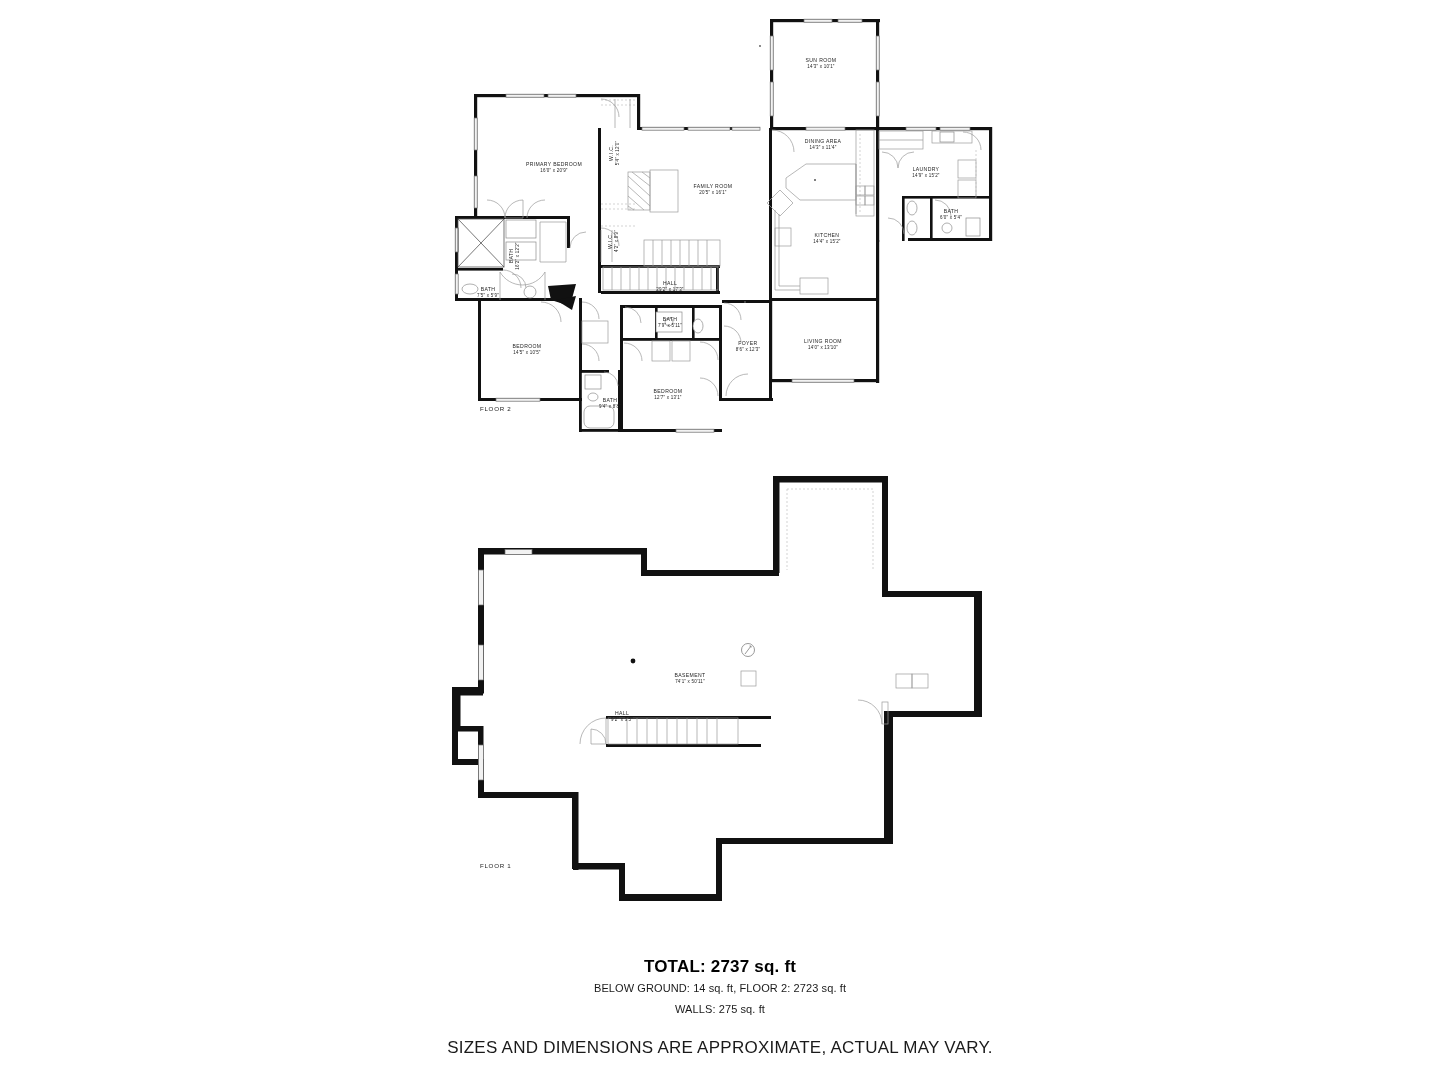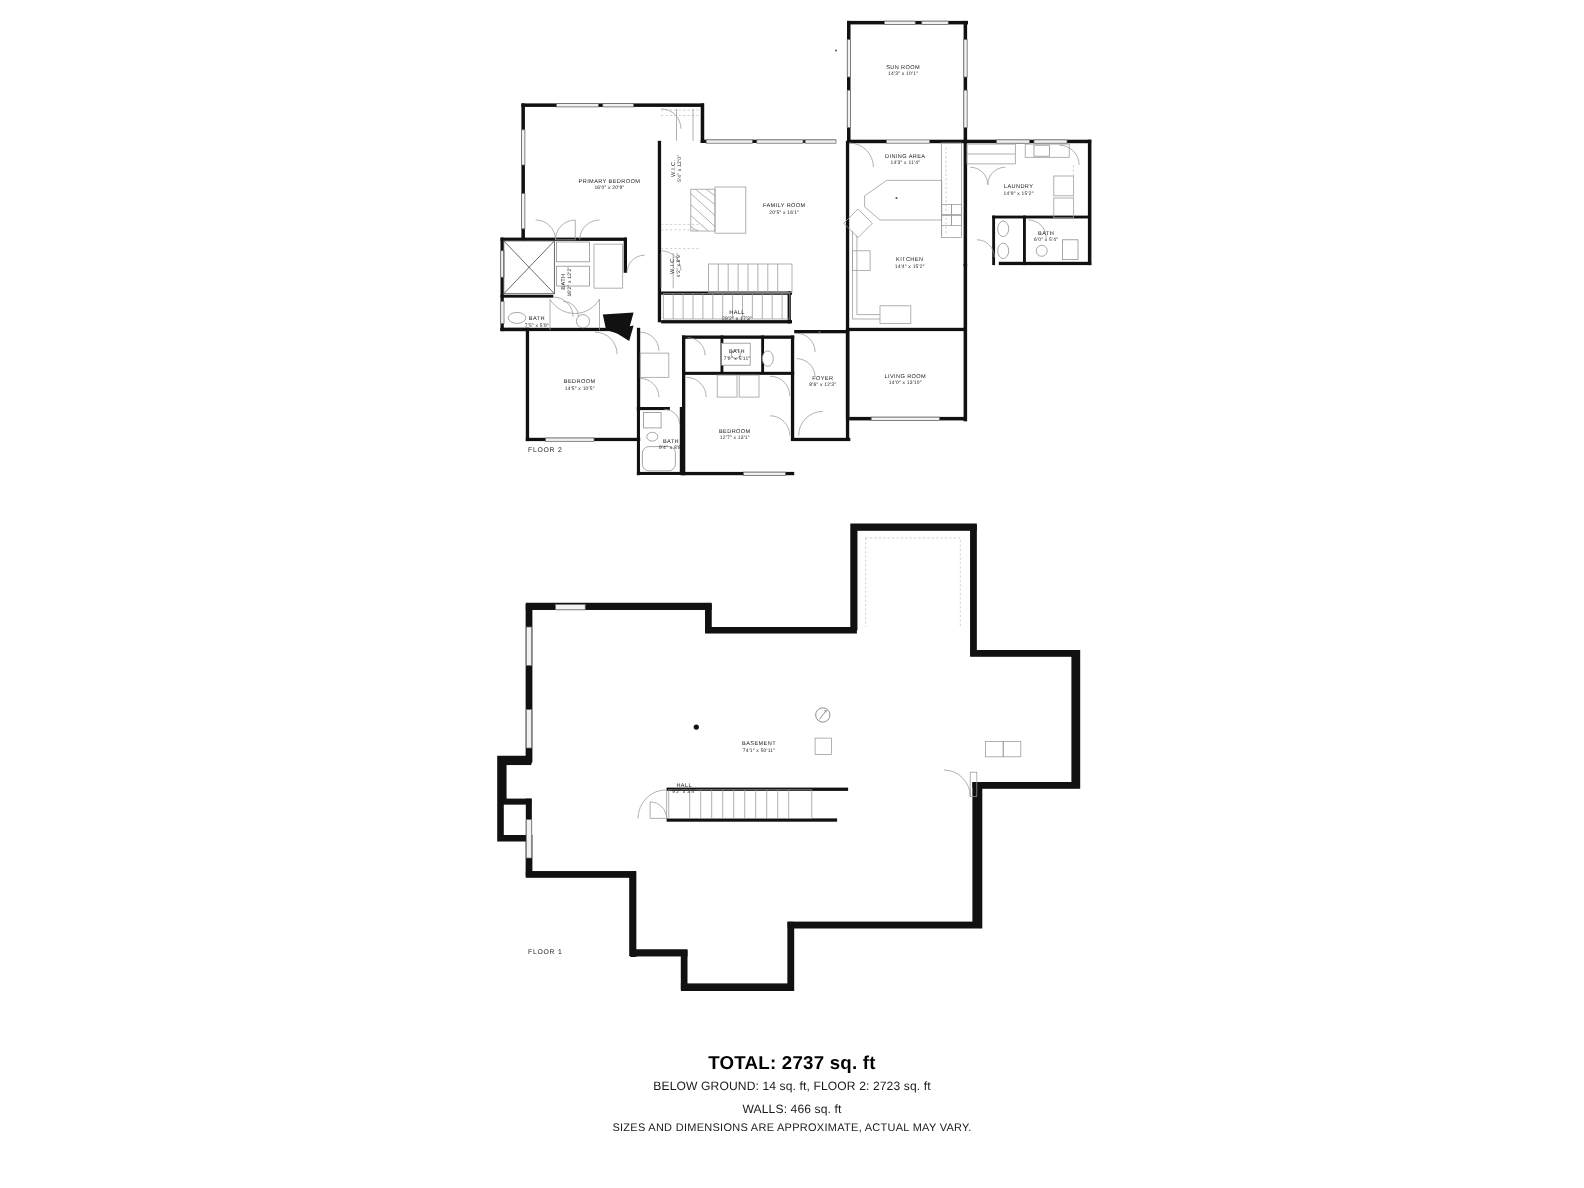--- a/index.html
+++ b/index.html
@@ -71,21 +71,22 @@
     line-height: 23px;
     color: #000;
   }
   .summary .line {
     font-size: 11px;
     line-height: 21px;
     color: #1a1a1a;
     letter-spacing: 0.1px;
   }
   .summary .disclaimer {
-    font-size: 10px;
+    margin-top: 18px;
+    font-size: 17px;
     letter-spacing: 0.25px;
     color: #1a1a1a;
   }
 </style>
 </head>
 <body>
 
 <div id="plan-root">
 
   <svg class="plan-svg" viewBox="0 0 1440 1080" xmlns="http://www.w3.org/2000/svg">
@@ -449,16 +450,16 @@
             <text class="label-dim" x="622" y="720">9'2" x 3'5"</text>
           </g>
         </g>
       <text class="label-floor" x="480" y="866">FLOOR 1</text>
     </g>
   </svg>
 
   <div class="summary">
     <div class="total">TOTAL: 2737 sq. ft</div>
     <div class="line">BELOW GROUND: 14 sq. ft, FLOOR 2: 2723 sq. ft</div>
-    <div class="line">WALLS: 466 sq. ft</div>
+    <div class="line">WALLS: 275 sq. ft</div>
     <div class="disclaimer">SIZES AND DIMENSIONS ARE APPROXIMATE, ACTUAL MAY VARY.</div>
   </div>
 </div>
 
 </body></html>

